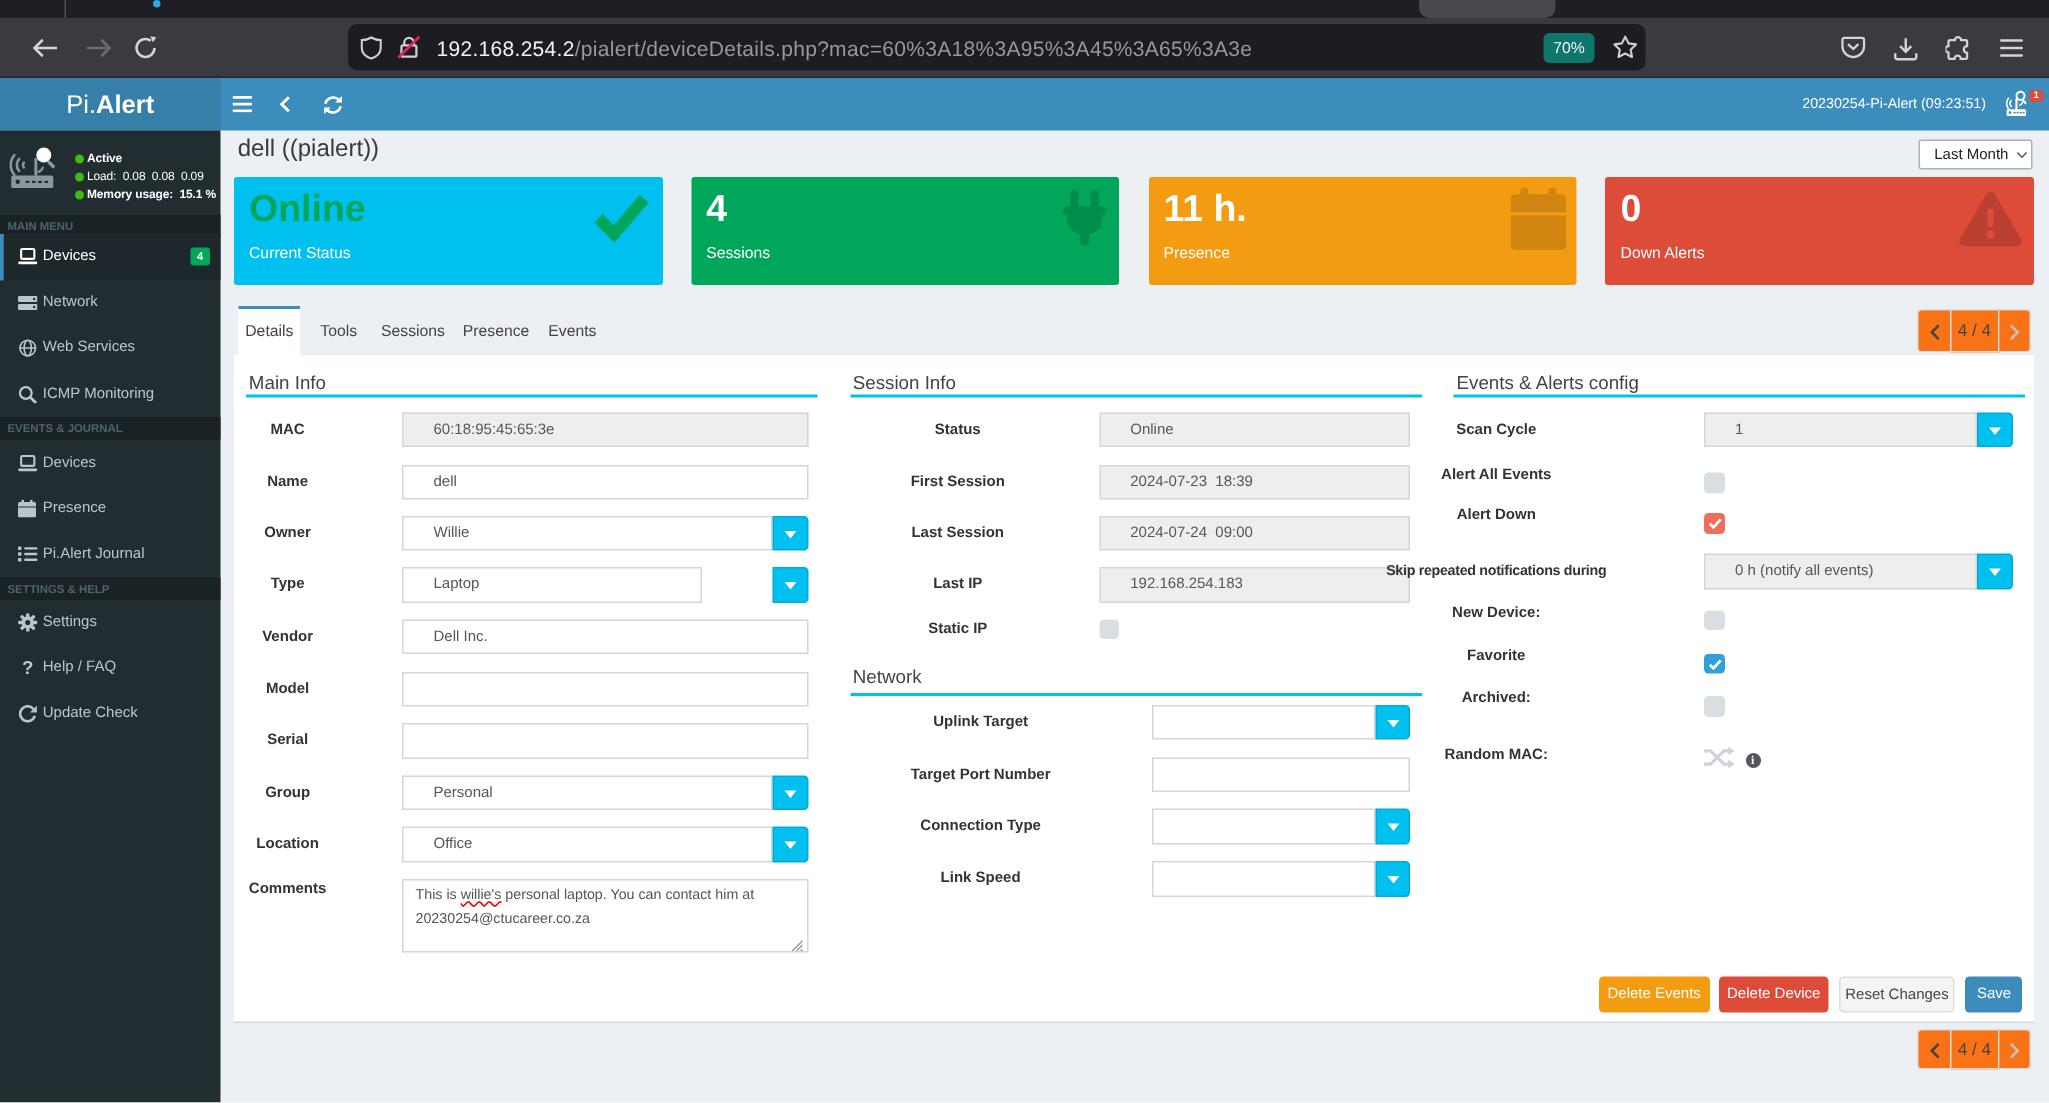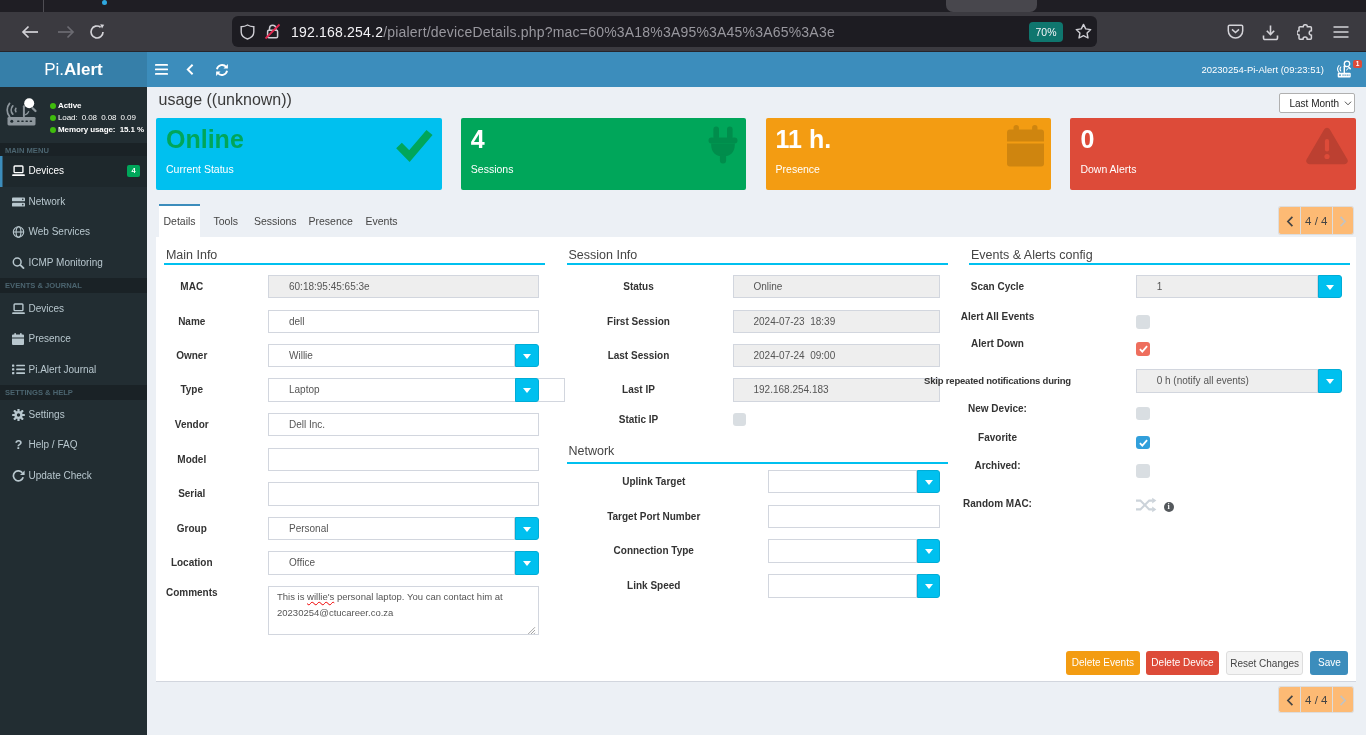--- a/index.html
+++ b/index.html
@@ -10,21 +10,21 @@
 .lbl{position:absolute;font-size:10px;font-weight:bold;color:#333;text-align:center;line-height:23.5px;height:23.5px}
 .ddb{position:absolute;width:23.5px;height:23.5px;background:#00c0ef;border:1px solid #00acd6;border-radius:0 3px 3px 0}
 .ddb:after{content:"";position:absolute;left:7px;top:9px;border-left:4px solid transparent;border-right:4px solid transparent;border-top:5px solid #fff}
 .cb{position:absolute;width:13.5px;height:13.5px;border-radius:3px;background:#d9dee2}
 .sbt{position:absolute;font-size:12.5px;color:#444;line-height:14px}
 .sbl{position:absolute;height:2px;background:#00c0ef}
 .mi{position:absolute;left:0;width:147px;height:30.5px;color:#b8c7ce;font-size:10px;line-height:30.5px}
 .mi .tx{position:absolute;left:28.5px;top:0}
 .mi svg{position:absolute;left:12px;top:9px}
 .mh{position:absolute;left:0;width:147px;background:#1a2226;color:#4b646f;font-size:7.6px;font-weight:bold;line-height:15px;padding-left:5px}
-.pgb{position:absolute;background:#fdba74;border:1px solid #ddd;text-align:center}
+.pgb{position:absolute;background:#f97316;border:1px solid #ddd;text-align:center}
 .btn{position:absolute;height:24px;border-radius:3px;font-size:10px;color:#fff;text-align:center;line-height:24px}
 .bx{position:absolute;top:118px;width:285.6px;height:72.3px;border-radius:2px}
 .tabl{position:absolute;top:211px;font-size:10.5px;color:#444}
 .wavy{text-decoration:underline wavy #e00;text-decoration-thickness:1px;text-underline-offset:1px}
 </style></head>
 <body>
 
 <div class="a" style="left:0;top:0;width:1366px;height:12px;background:#1f1e24"></div>
 <div class="a" style="left:43px;top:0;width:1px;height:12px;background:#4e4d53"></div>
 <div class="a" style="left:102px;top:0;width:5px;height:5px;border-radius:50%;background:#2fa8e0"></div>
@@ -218,21 +218,21 @@
     <span class="tx">Help / FAQ</span>
   </div>
 <div class="mi" style="top:460.5px;color:#b8c7ce">
     <svg width="13" height="12" viewBox="0 0 13 12" fill="#b8c7ce">
       <path d="M11.2 7.3 A5 5 0 1 1 10.4 2.8" fill="none" stroke="#b8c7ce" stroke-width="1.7"></path>
       <path d="M12.6 0.4 v4.6 h-4.6 z"></path>
     </svg>
     <span class="tx">Update Check</span>
   </div>
 
-<div class="a" style="left:158.5px;top:91px;font-size:16px;color:#3a3a3a">usage ((unknown))</div>
+<div class="a" style="left:158.5px;top:91px;font-size:16px;color:#3a3a3a">dell ((pialert))</div>
 <div class="a" style="left:1279px;top:92.5px;width:76px;height:20.5px;background:#fff;border:1px solid #b0b0b0;border-radius:2px;font-size:10px;color:#222;line-height:19px;padding-left:9.5px">Last Month</div>
 <svg class="a" style="left:1344px;top:100.5px" width="8" height="5" viewBox="0 0 9 6" fill="none" stroke="#555" stroke-width="1.2">
     <path d="M0.8 0.8 L4.5 4.6 L8.2 0.8"></path>
   </svg>
 
 <div class="bx" style="left:156px;background:#00c0ef"></div>
 <div class="a" style="left:166px;top:124.5px;font-size:25px;font-weight:bold;color:#00a65a">Online</div>
 <div class="a" style="left:166px;top:163px;font-size:10.5px;color:#fff">Current Status</div>
 <svg class="a" style="left:396px;top:128.5px" width="37" height="34" viewBox="0 0 37 34" fill="none" stroke="#00a65a" stroke-width="8">
     <path d="M3 16.5 L13.4 27 L33.5 3.5"></path>
@@ -299,21 +299,21 @@
 <div class="sbt" style="left:971px;top:247.5px">Events &amp; Alerts config</div>
 <div class="sbl" style="left:969px;top:263.4px;width:381px"></div>
 <div class="lbl" style="left:140px;top:274.5px;width:103.5px">MAC</div>
 <div class="inp dis" style="left:268px;top:274.5px;width:270.7px">60:18:95:45:65:3e</div>
 <div class="lbl" style="left:140px;top:309.7px;width:103.5px">Name</div>
 <div class="inp" style="left:268px;top:309.7px;width:270.7px">dell</div>
 <div class="lbl" style="left:140px;top:343.7px;width:103.5px">Owner</div>
 <div class="inp" style="left:268px;top:343.7px;width:247.2px">Willie</div>
 <div class="ddb" style="left:515.2px;top:343.7px"></div>
 <div class="lbl" style="left:140px;top:378.3px;width:103.5px">Type</div>
-<div class="inp" style="left:268px;top:378.3px;width:297px">Laptop</div>
+<div class="inp" style="left:268px;top:378.3px;width:200px">Laptop</div>
 <div class="ddb" style="left:515.2px;top:378.3px"></div>
 <div class="lbl" style="left:140px;top:412.9px;width:103.5px">Vendor</div>
 <div class="inp" style="left:268px;top:412.9px;width:270.7px">Dell Inc.</div>
 <div class="lbl" style="left:140px;top:447.5px;width:103.5px">Model</div>
 <div class="inp" style="left:268px;top:447.5px;width:270.7px"></div>
 <div class="lbl" style="left:140px;top:482.0px;width:103.5px">Serial</div>
 <div class="inp" style="left:268px;top:482.0px;width:270.7px"></div>
 <div class="lbl" style="left:140px;top:516.6px;width:103.5px">Group</div>
 <div class="inp" style="left:268px;top:516.6px;width:247.2px">Personal</div>
 <div class="ddb" style="left:515.2px;top:516.6px"></div>

